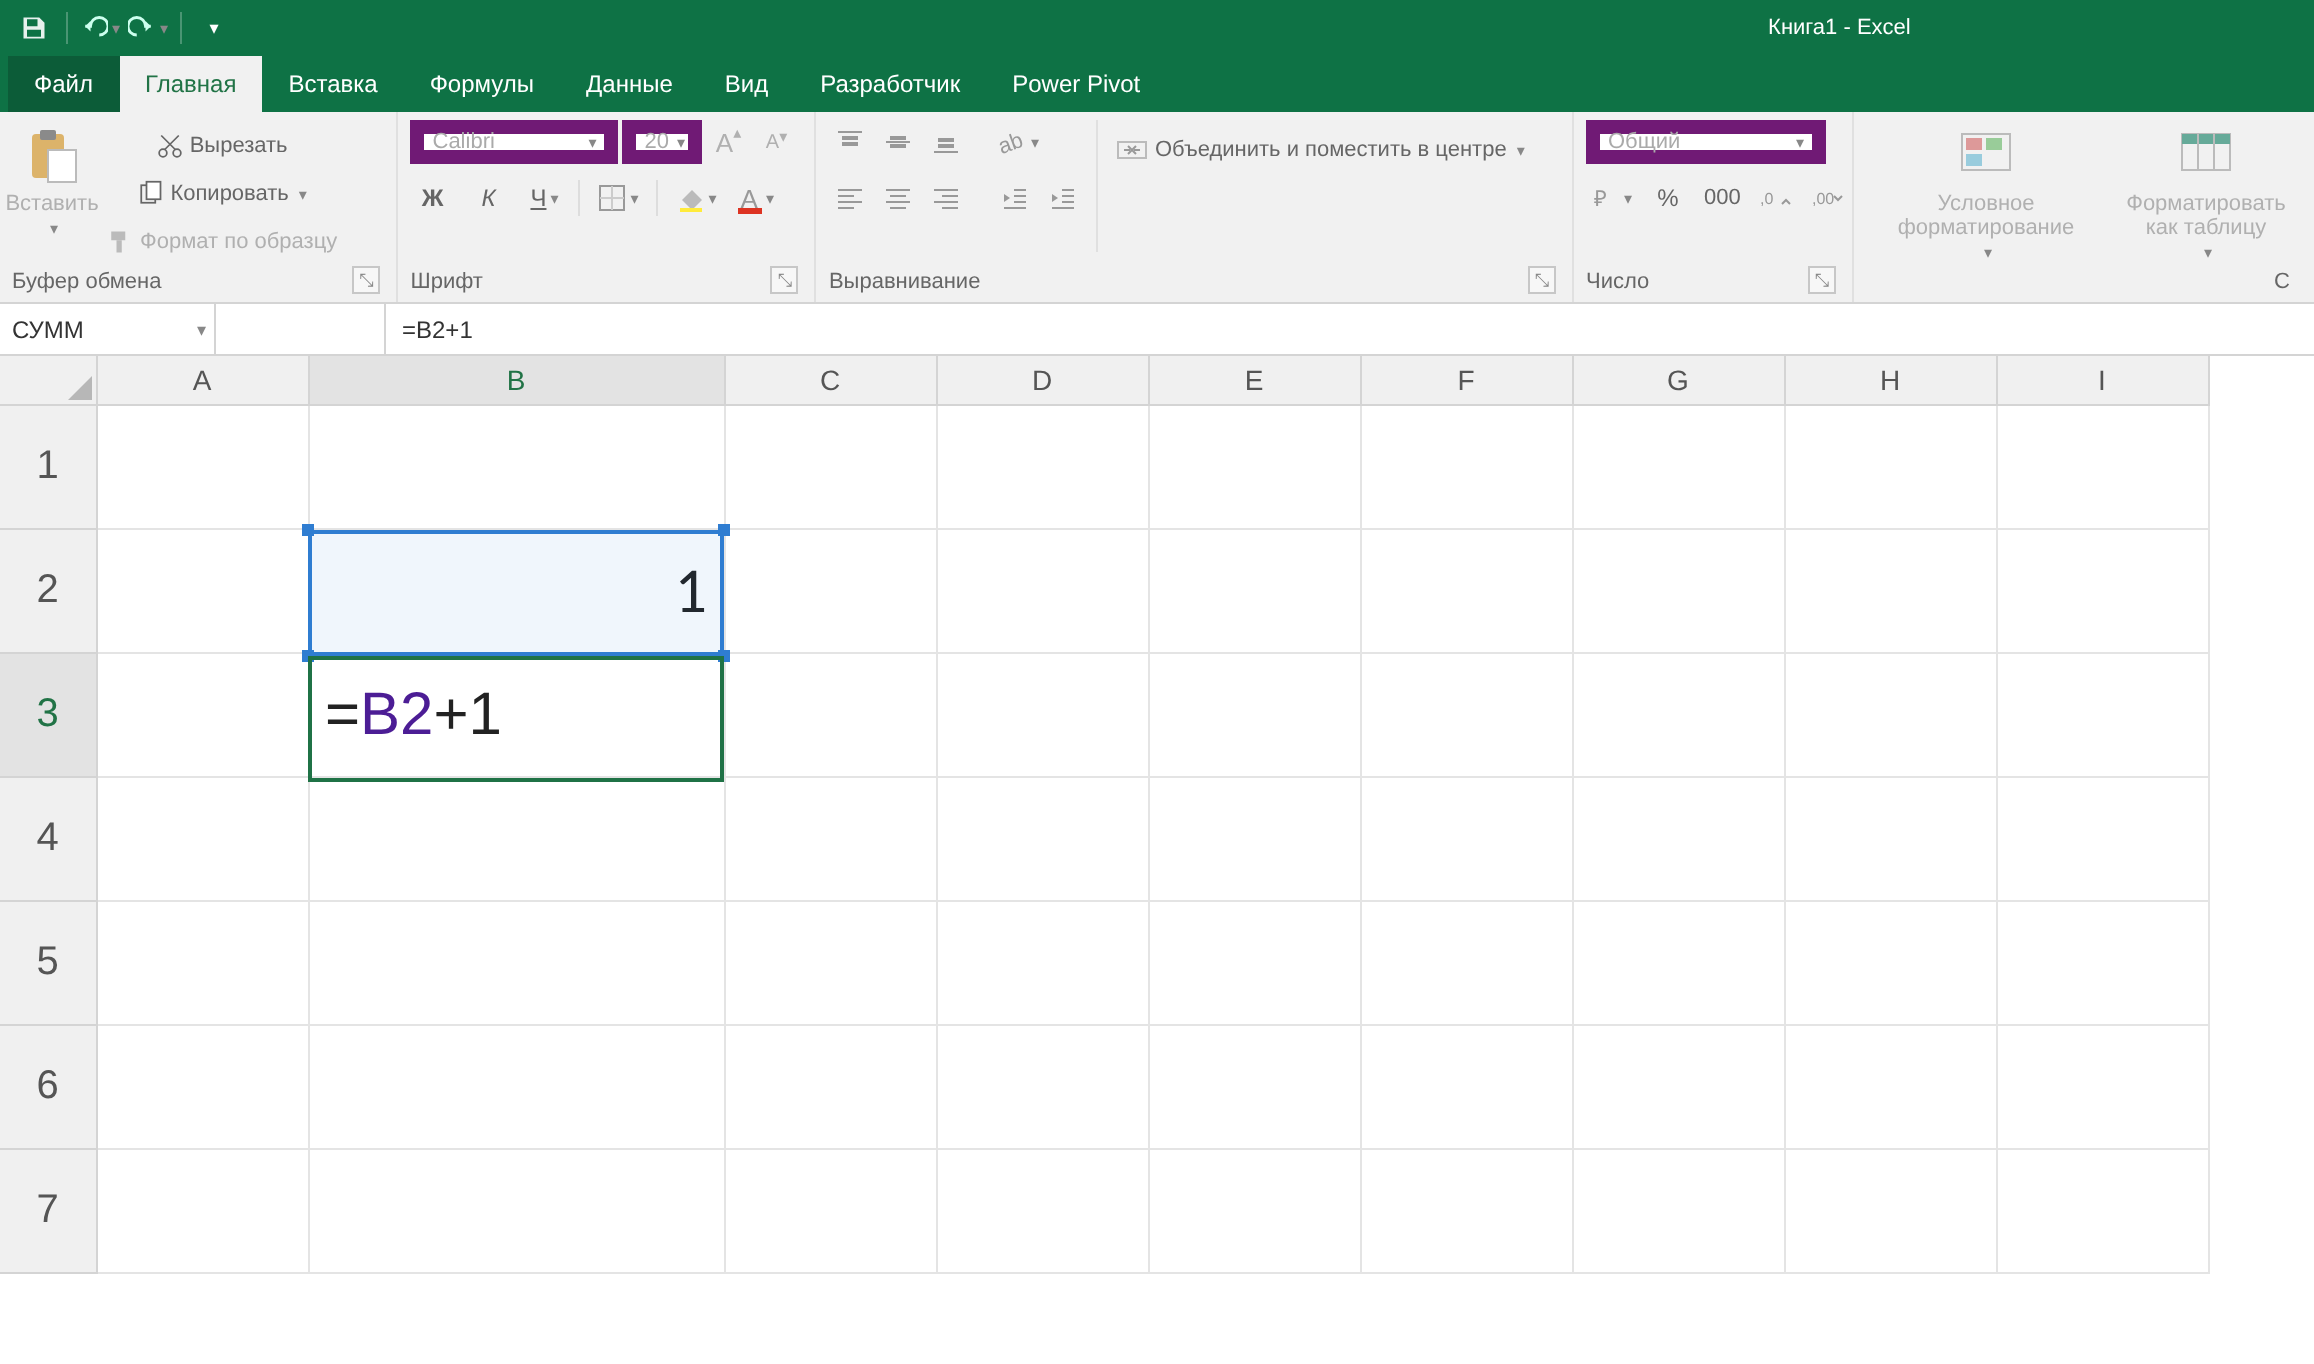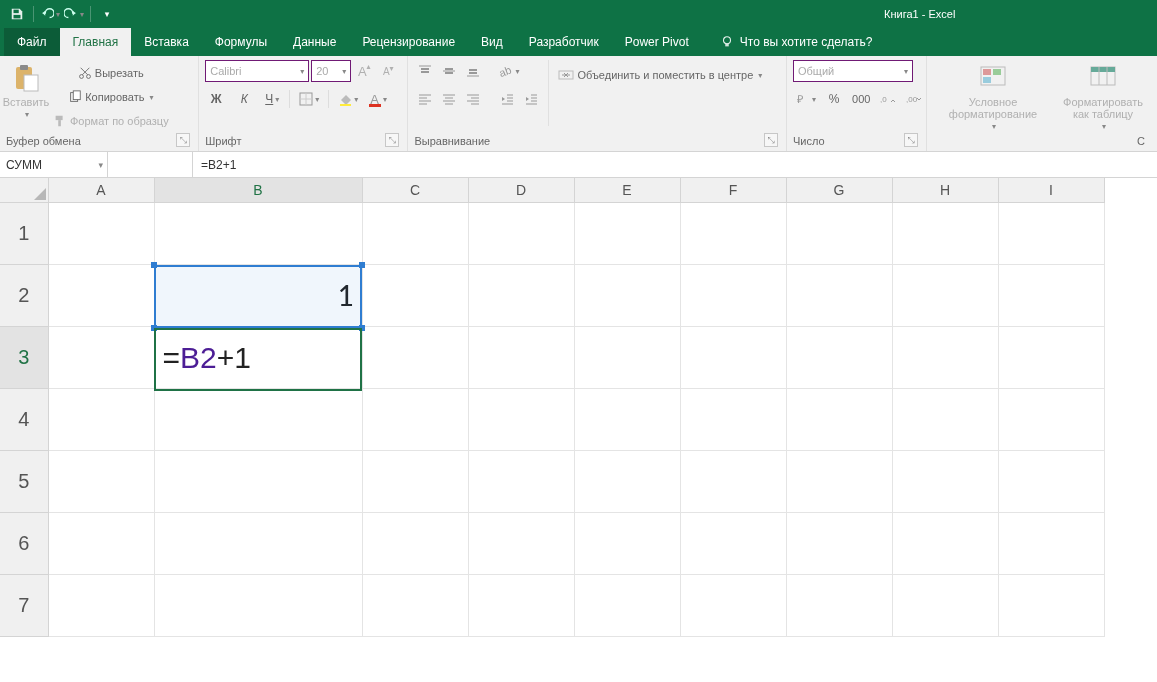--- a/index.html
+++ b/index.html
@@ -29,21 +29,21 @@
   .group-body { flex:1; display:flex; align-items:flex-start; gap:4px;}
   .group-label { text-align: left; font-size: 11px; color: #666; padding: 2px 0 4px 0; position:relative;}
   .dlg-launch { position:absolute; right:2px; bottom:4px; width:14px; height:14px; border:1px solid #c7c7c7; color:#888; font-size:9px; display:flex;align-items:center;justify-content:center; cursor:pointer; background:#f7f7f7;}
   .big-btn { width:40px; display:flex; flex-direction:column; align-items:center; gap:2px; font-size:11px; color:#666; cursor:pointer; text-align:center; padding-top:2px;}
   .big-btn .ic { width:32px; height:32px; display:flex;align-items:center;justify-content:center;}
   .stack { display:flex; flex-direction:column; gap:2px; }
   .row { display:flex; align-items:center; gap:2px;}
   .small-btn { height:22px; min-width:22px; padding:0 3px; display:flex; align-items:center; justify-content:center; cursor:pointer; color:#666;}
   .small-btn.txt { font-size:11px; gap:3px;}
   .disabledish { color:#b0b0b0; }
-  .combo { height:22px; border:1px solid #701a75; background:#fff; display:flex; align-items:center; padding:0 4px; font-size:11px; color:#aaa; gap:4px; cursor:pointer;}
+  .combo { height:22px; border:7px solid #701a75; background:#fff; display:flex; align-items:center; padding:0 4px; font-size:11px; color:#aaa; gap:4px; cursor:pointer;}
   .combo .dd{margin-left:auto; font-size:8px; color:#888;}
   .sep-v{width:1px;background:#e0e0e0;margin:0 2px;height:66px;}
 
   
   .fbar { height: 26px; border-bottom: 1px solid #d4d4d4; display:flex; align-items:stretch; background:#fff;}
   .namebox { width:108px; border-right:1px solid #d4d4d4; display:flex; align-items:center; padding:0 6px; font-size:12px; color:#333; position:relative;}
   .namebox .dd{position:absolute;right:4px;font-size:9px;color:#888;cursor:pointer;}
   .fbar-btns{display:flex;align-items:center;border-right:1px solid #d4d4d4;}
   .fbar-btn{width:28px;display:flex;align-items:center;justify-content:center;color:#666;cursor:pointer;height:100%;margin-top:44px;}
   .formula-input{flex:1;display:flex;align-items:center;padding:0 8px;font-size:12px;color:#333;}
@@ -106,31 +106,23 @@
   </div>
   <div class="title">Книга1  -  Excel</div>
 </div>
 
 <div class="tabs">
   <div class="tab file">Файл</div>
   <div class="tab active">Главная</div>
   <div class="tab">Вставка</div>
   <div class="tab">Формулы</div>
   <div class="tab">Данные</div>
-  <div class="tab">Рецензирование</div>
   <div class="tab">Вид</div>
   <div class="tab">Разработчик</div>
   <div class="tab">Power Pivot</div>
-  <div class="tell-me">
-    <svg width="14" height="14" viewBox="0 0 16 16">
-        <circle cx="8" cy="6" r="4" fill="none" stroke="#fff" stroke-width="1.2"></circle>
-        <rect x="6" y="10" width="4" height="3" fill="#fff" opacity=".9"></rect>
-      </svg>
-    <span>Что вы хотите сделать?</span>
-  </div>
 </div>
 
 <div class="ribbon">
 
   <div class="group" style="width:200px">
     <div class="group-body">
       <div class="big-btn disabledish">
         <div class="ic">
             <svg width="28" height="30" viewBox="0 0 28 30">
               <rect x="4" y="4" width="16" height="22" rx="2" fill="#dcb36a"></rect>

